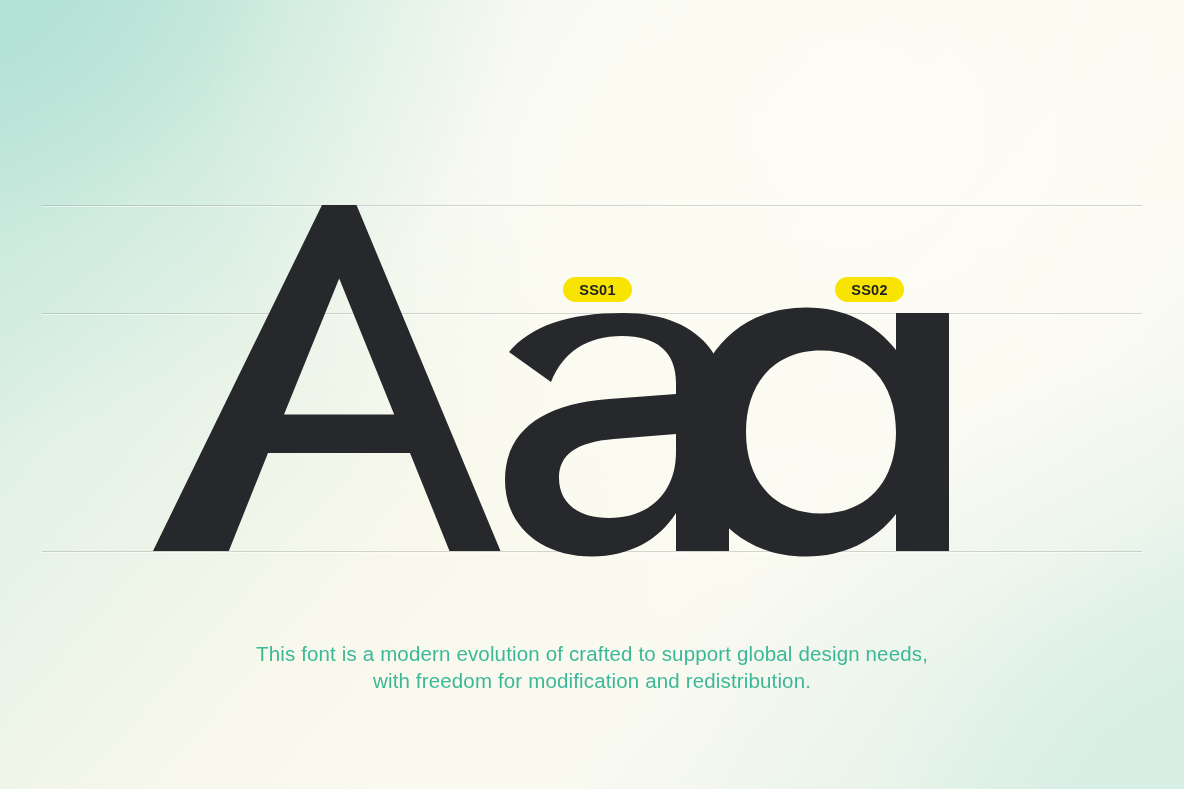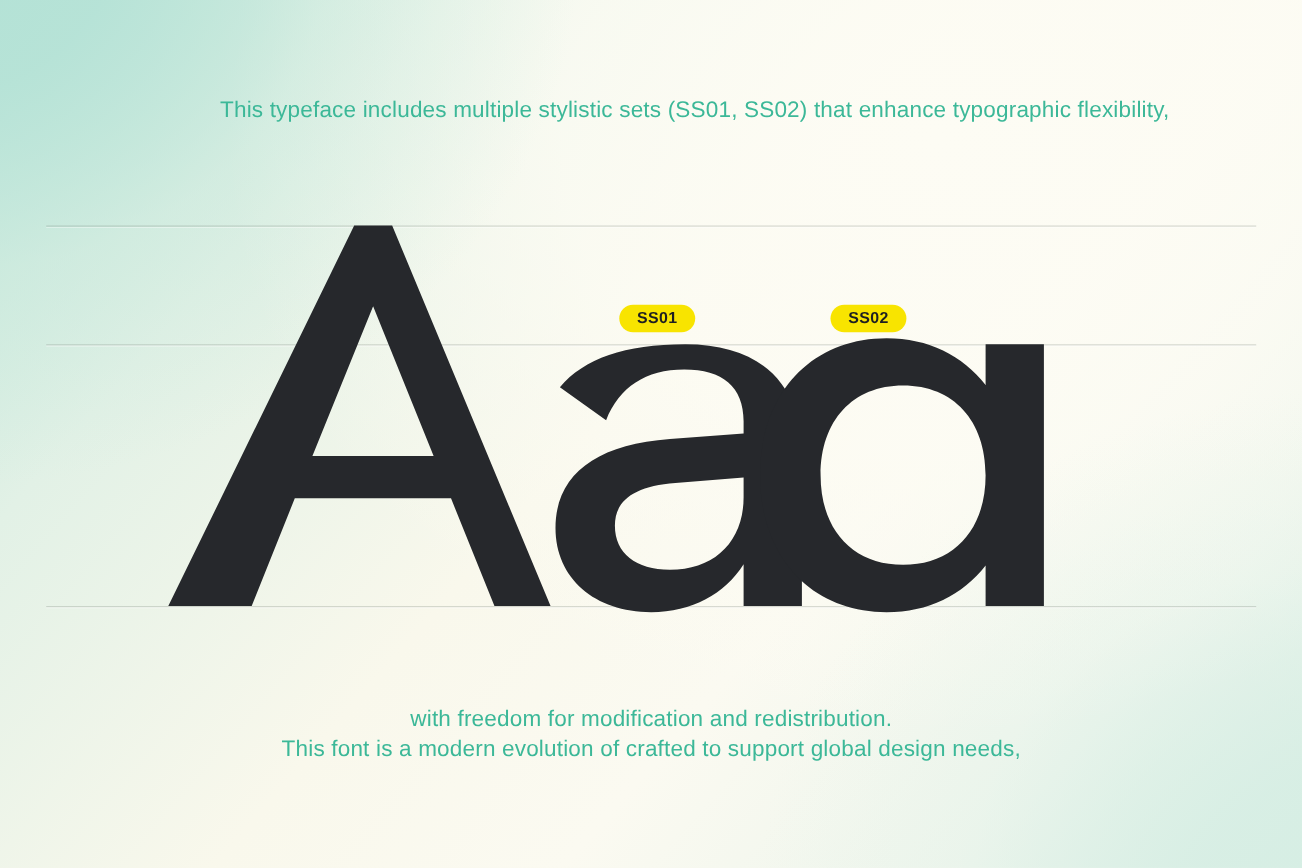--- a/index.html
+++ b/index.html
@@ -84,33 +84,32 @@
     color: #1d1f22;
     font-family: "Liberation Sans", sans-serif;
     font-size: 14.5px;
     font-weight: 700;
     letter-spacing: 0.3px;
     display: flex;
     align-items: center;
     justify-content: center;
   }
   #badge-ss01 { left: 563px; top: 277px; width: 69px; }
-  #badge-ss02 { left: 755px; top: 277px; width: 69px; }
+  #badge-ss02 { left: 835px; top: 277px; width: 69px; }
 </style>
 </head>
 <body>
 
 <div id="specimen-page">
 
   <div class="guideline cap"></div>
   <div class="guideline xheight"></div>
   <div class="guideline base"></div>
 
   <div class="spec-paragraph" id="intro-paragraph">
-    <span class="line">This typeface includes multiple stylistic sets (SS01, SS02) that enhance typographic flexibility,</span>
   </div>
 
   <div id="glyph-stage">
     <svg width="1184" height="789" viewBox="0 0 1184 789" xmlns="http://www.w3.org/2000/svg">
 
       <path fill="#26282c" d="M 322.0 205.0
                L 356.5 205.0
                L 500.5 551.0
                L 449.5 551.0
                L 410.0 453.0
@@ -166,17 +165,17 @@
   </div>
 
   <div class="ss-badge" id="badge-ss01">
     <span>SS01</span>
   </div>
   <div class="ss-badge" id="badge-ss02">
     <span>SS02</span>
   </div>
 
   <div class="spec-paragraph" id="outro-paragraph">
+    <span class="line">This font is a modern evolution of crafted to support global design needs,</span>
     <span class="line">with freedom for modification and redistribution.</span>
-    <span class="line">This font is a modern evolution of crafted to support global design needs,</span>
   </div>
 
 </div>
 
 </body></html>

